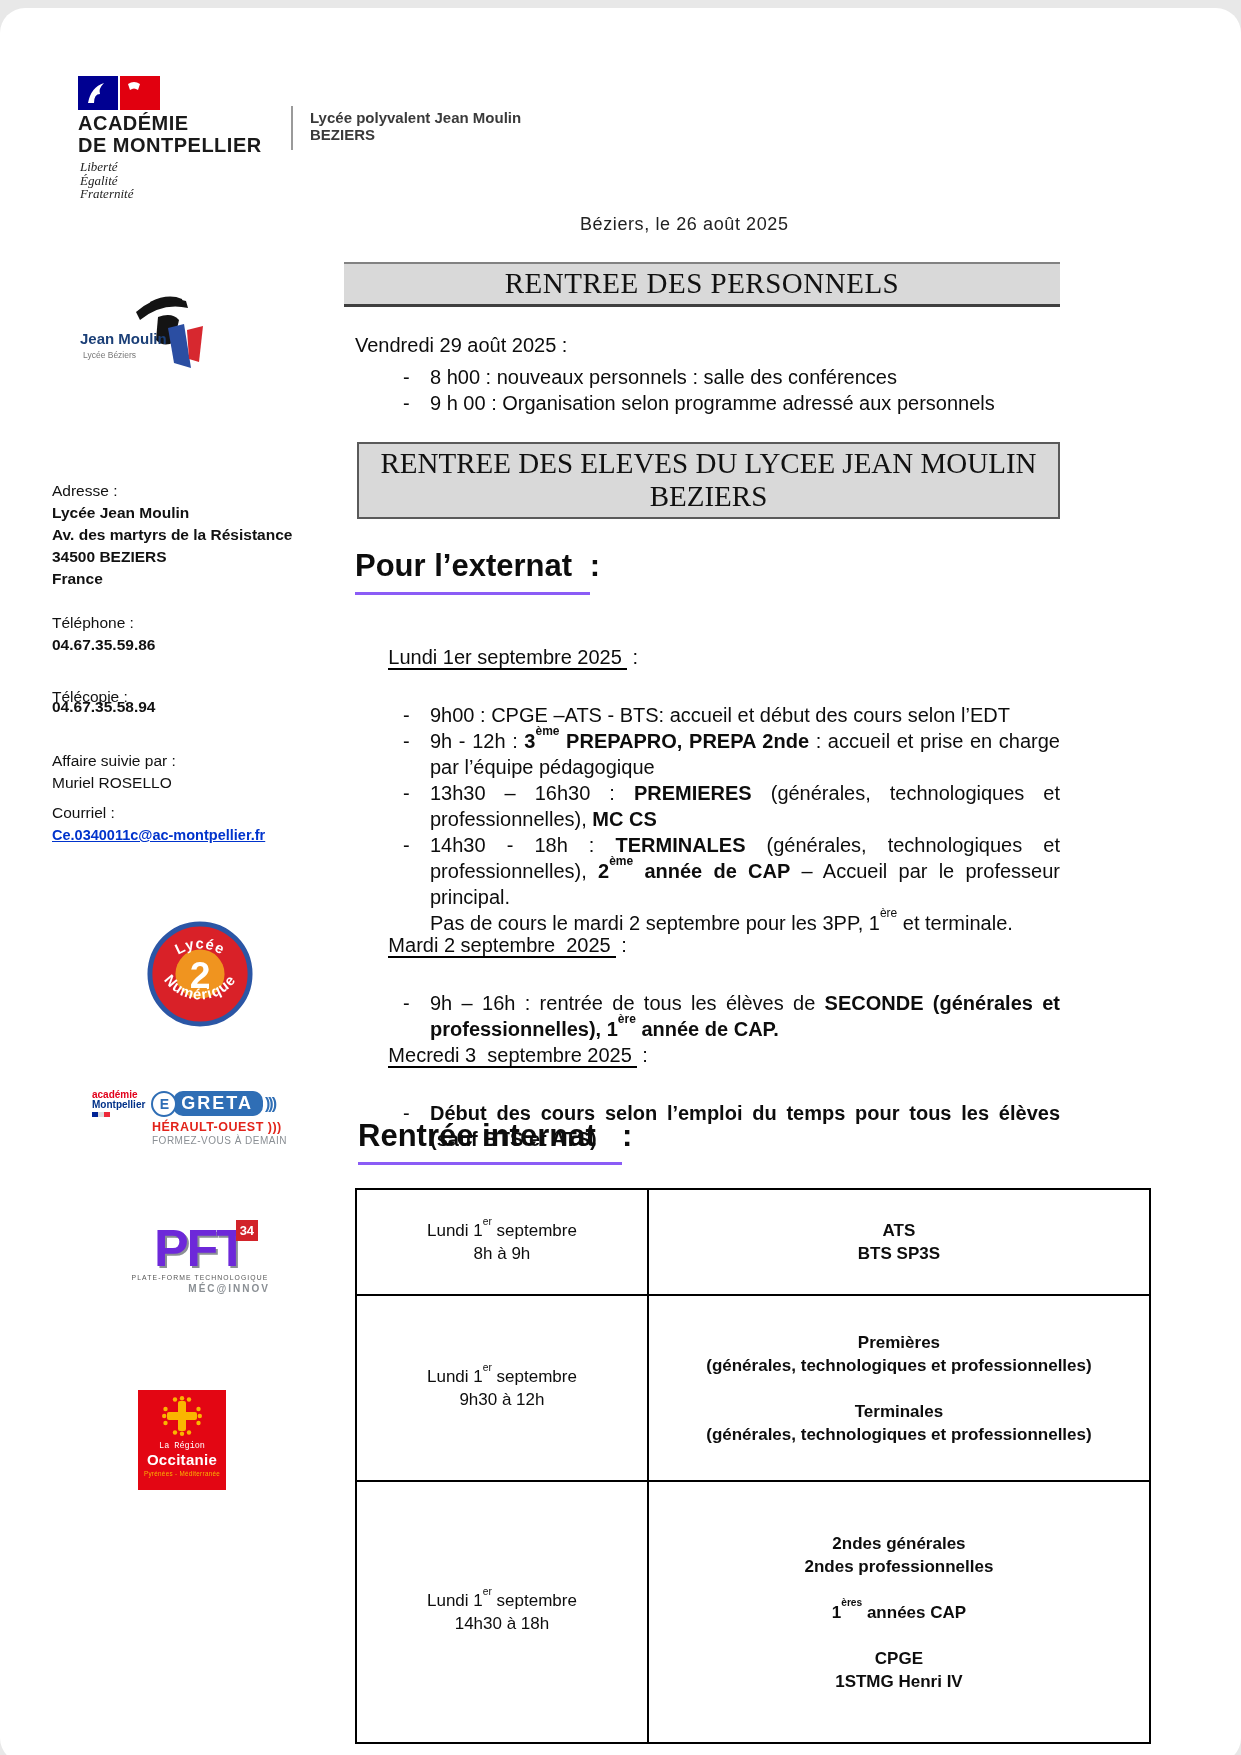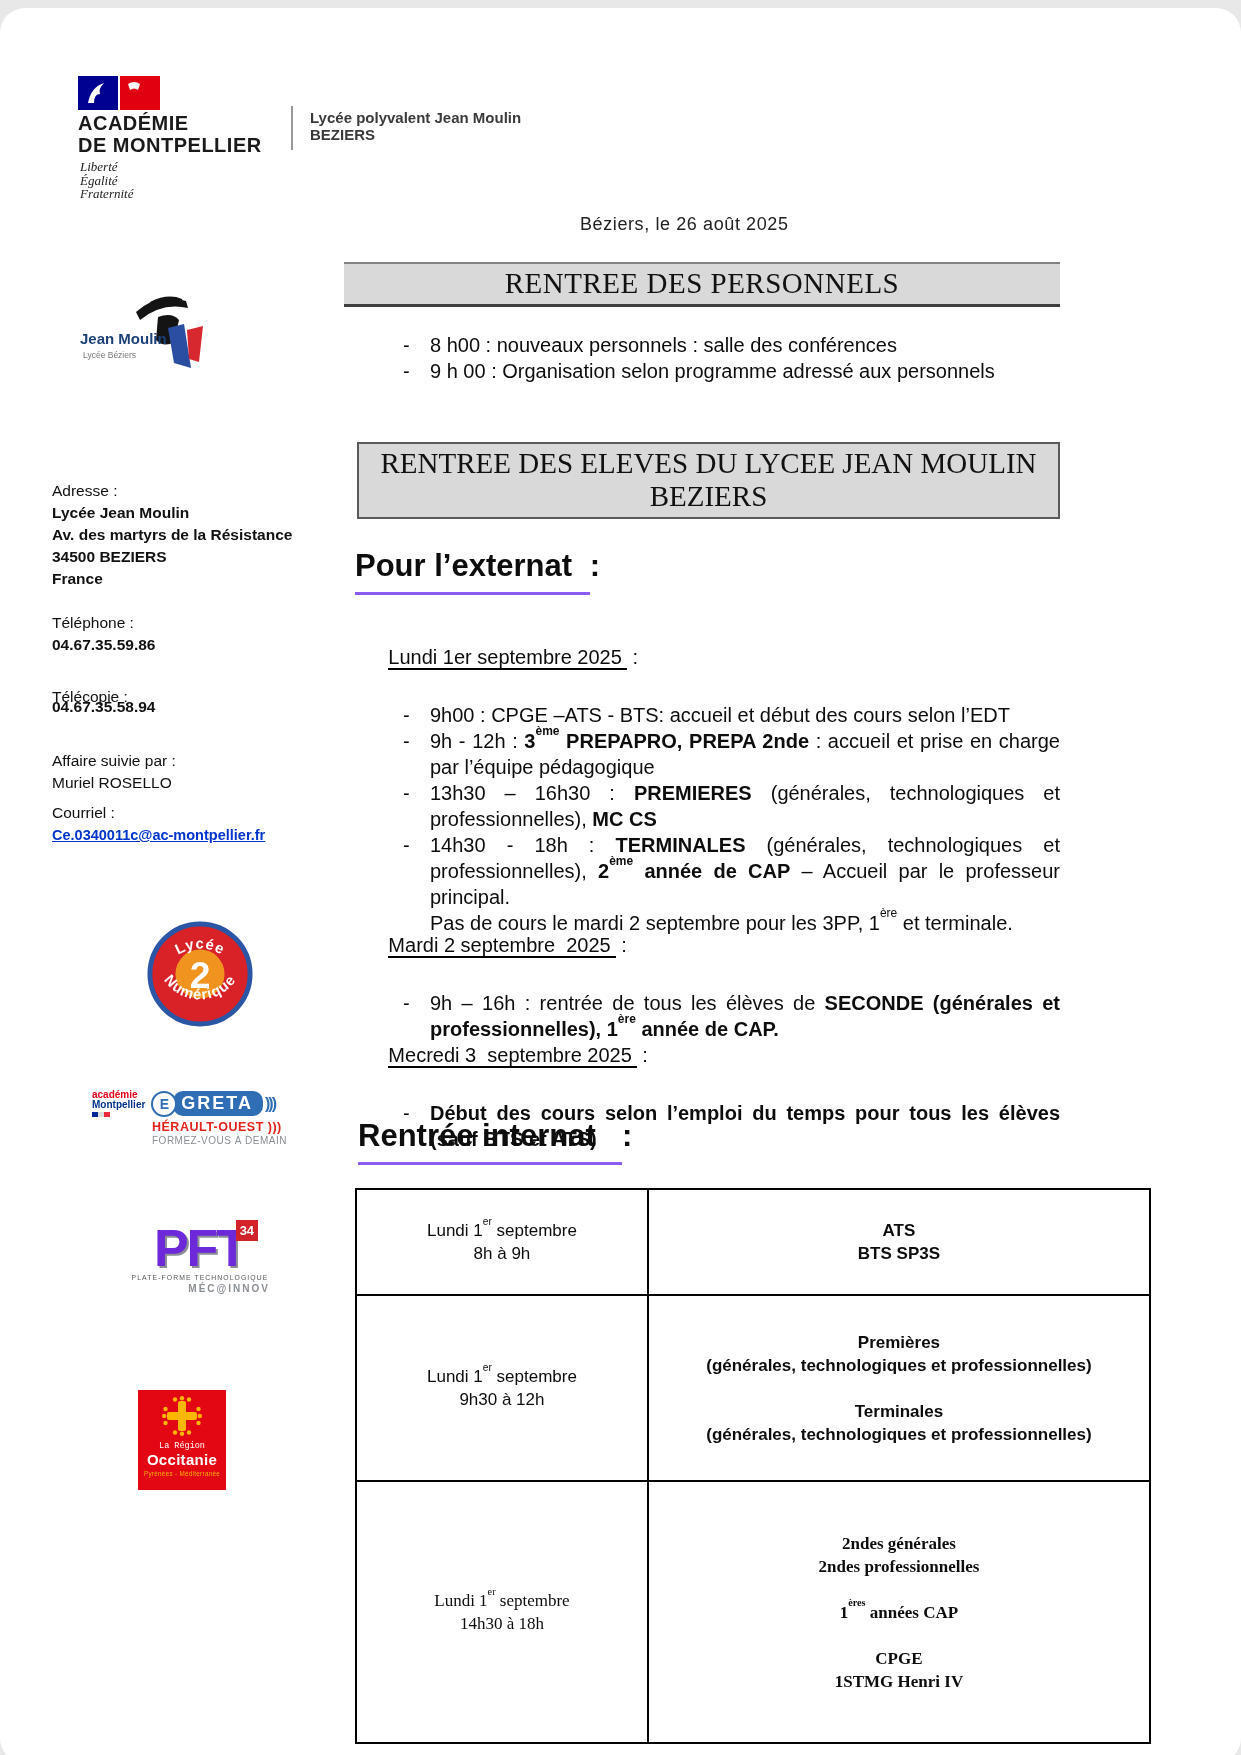--- a/index.html
+++ b/index.html
@@ -39,21 +39,21 @@
   sup { font-size:0.6em; line-height:0; position:relative; top:-0.45em; }
 
   
   .internat-table { position:absolute; left:355px; top:1180px; width:796px; border-collapse:collapse;
                     font-size:17px; line-height:23px; table-layout:fixed; }
   .internat-table td { border:2px solid #000; vertical-align:middle; text-align:center; padding:8px 6px; }
   .cell-left { width:35%; }
   .cell-right { font-weight:bold; }
   .internat-table tr:nth-child(1) td { height:88px; }
   .internat-table tr:nth-child(2) td { height:168px; }
-  .internat-table tr:nth-child(3) td { height:244px;font-family:Liberation Serif, serif; }
+  .internat-table tr:nth-child(3) td { height:244px; }
 
   
   .side { position:absolute; left:52px; font-size:15.5px; line-height:22px; color:#111; }
   .side-bold { font-weight:bold; }
   .mail-link { color:#0033cc; font-weight:bold; font-size:14.5px; text-decoration:underline; cursor:pointer; }
 
   .jm-logo { position:absolute; left:78px; top:282px; }
   .jm-name-t { font:bold 15px "Liberation Sans",sans-serif; fill:#1b3f77; }
   .jm-sub-t { font:8.5px "Liberation Sans",sans-serif; fill:#777; }
 
@@ -119,20 +119,21 @@
   <div class="school-name">
     <div>Lycée polyvalent Jean Moulin</div>
     <div>BEZIERS</div>
   </div>
 
   <div class="dateline">Béziers, le 26 août 2025</div>
 
   <div class="banner banner1">RENTREE DES PERSONNELS</div>
 
   <div class="section" style="top:324px;">
+    <div class="sec-heading">Vendredi 29 août 2025 :</div>
     <div class="bullet">
       <span class="dash">-</span>
       <p class="btext">8 h00 : nouveaux personnels : salle des conférences</p>
     </div>
     <div class="bullet">
       <span class="dash">-</span>
       <p class="btext">9 h 00 : Organisation selon programme adressé aux personnels</p>
     </div>
   </div>
 

